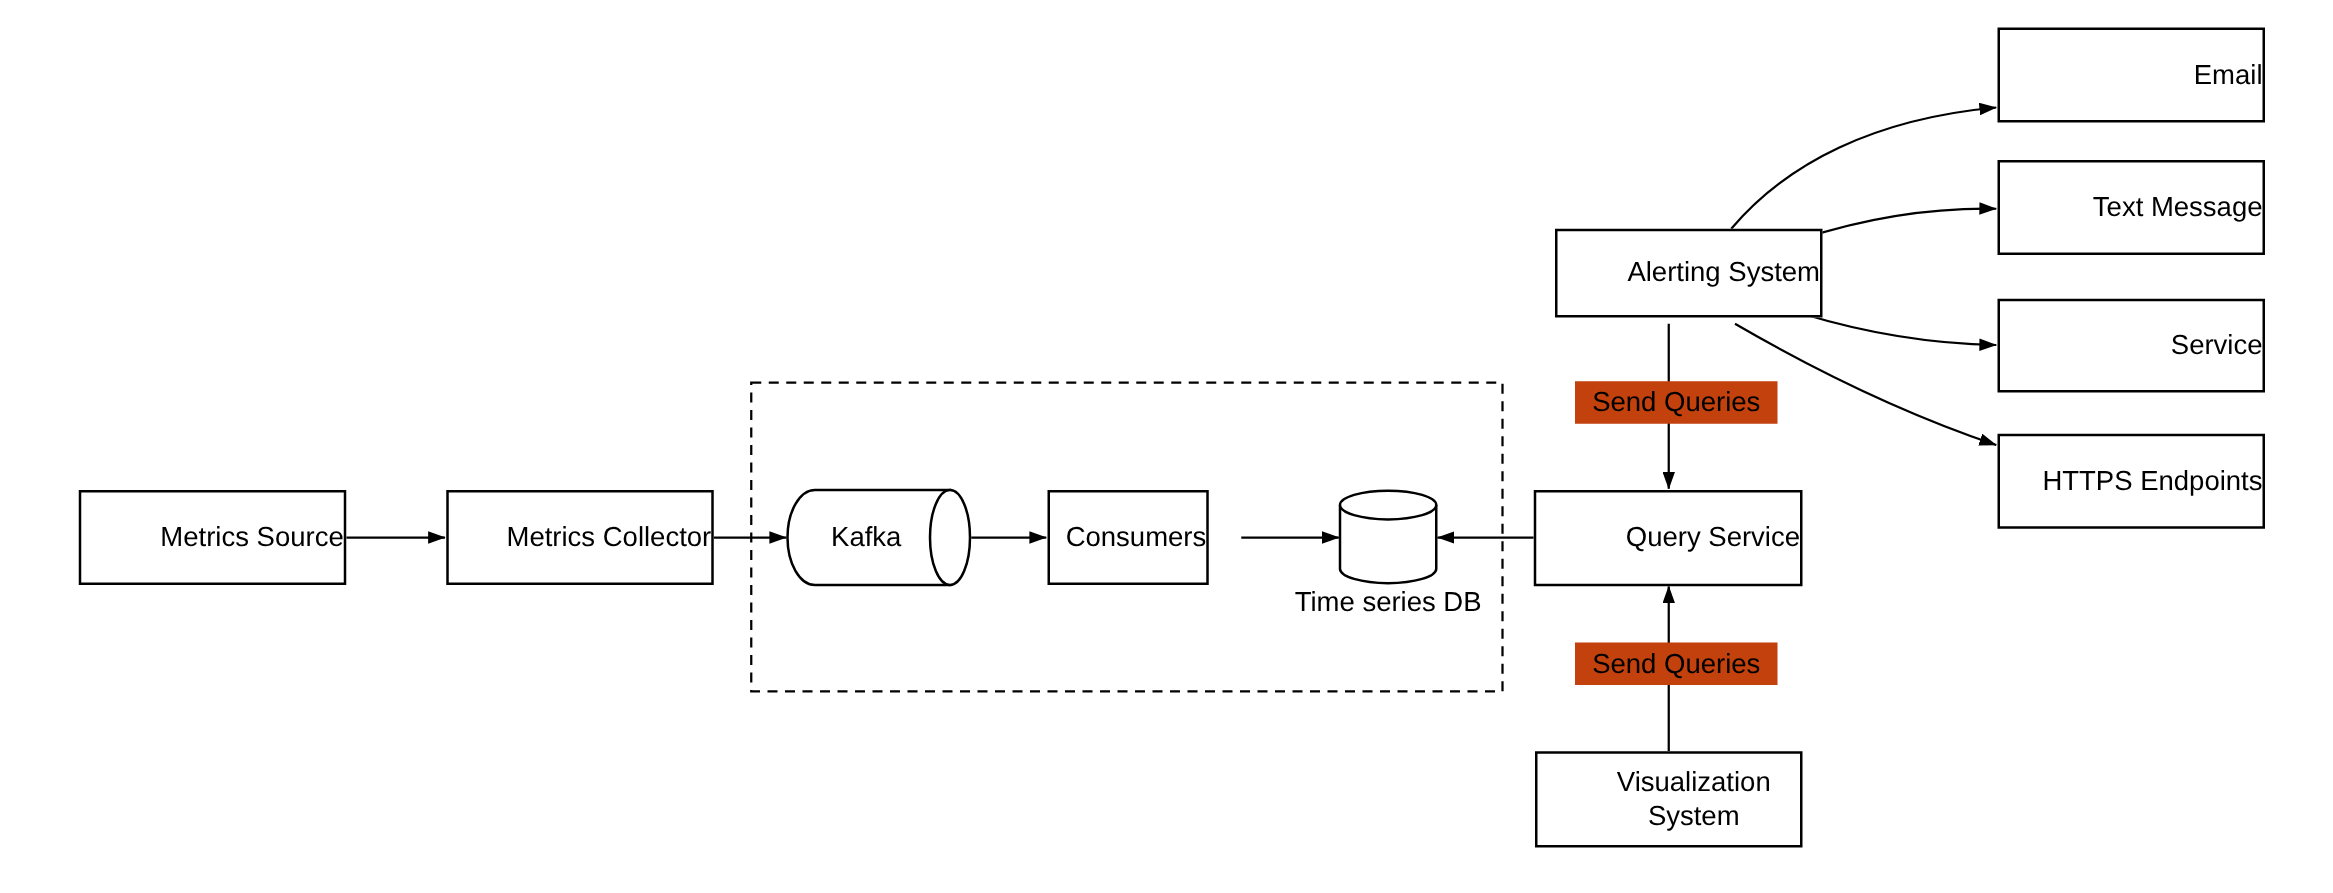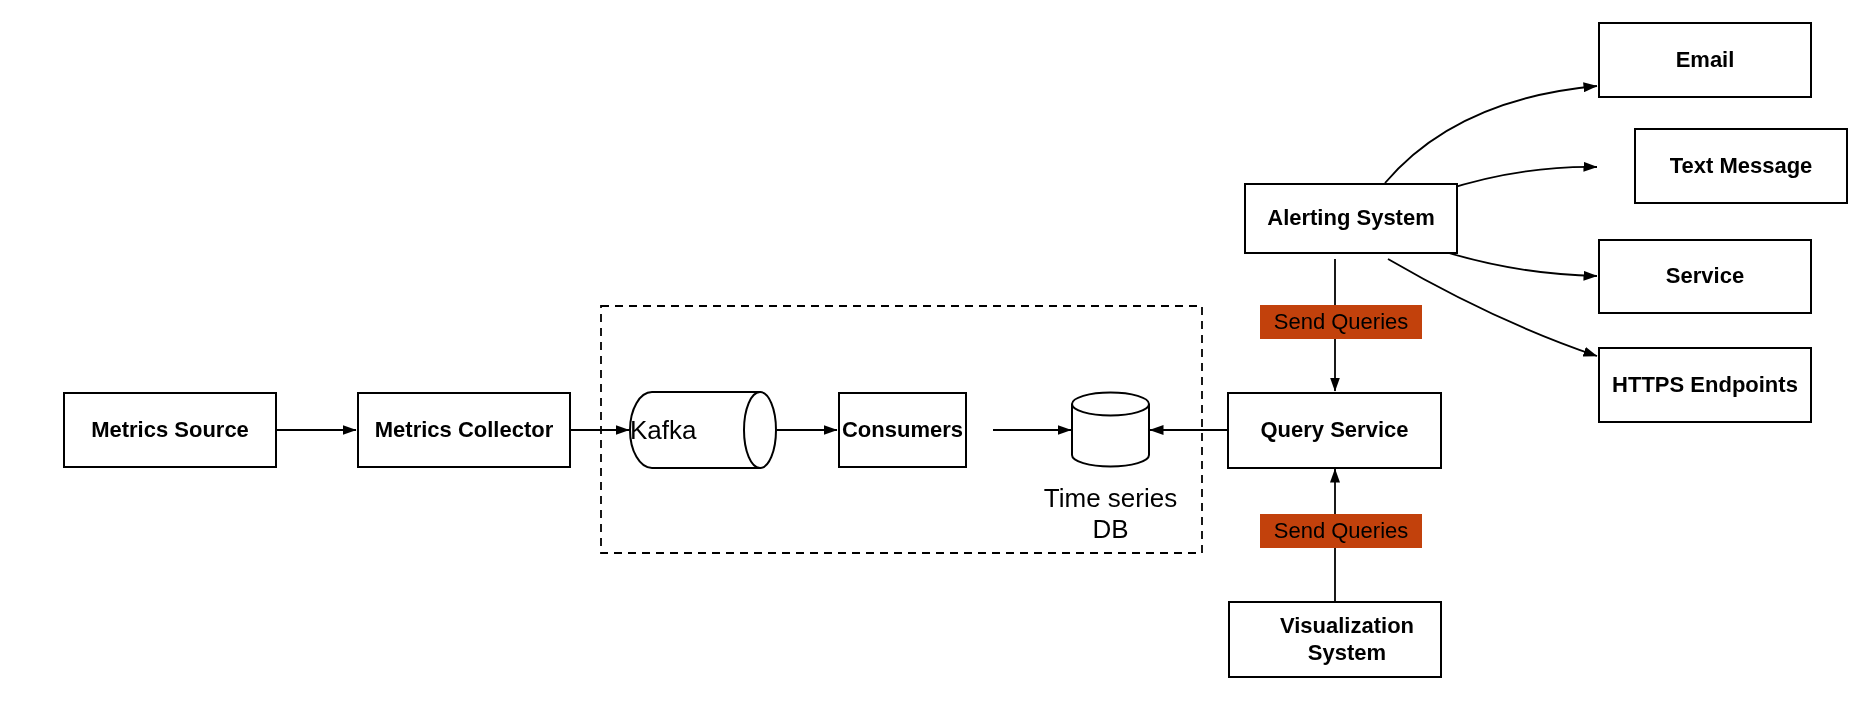--- a/index.html
+++ b/index.html
@@ -13,33 +13,32 @@
     overflow: hidden;
   }
   #wires { position: absolute; left: 0; top: 0; z-index: 0; }
   .node {
     position: absolute;
     box-sizing: border-box;
     border: 2px solid #000000;
     background: #ffffff;
     display: flex;
     align-items: center;
-    justify-content: center;
+    justify-content: flex-end;
     font-size: 22px;
     line-height: 1.2;
     text-align: center;
     z-index: 1;
-    font-weight: bold;
   }
   .shape-label {
     position: absolute;
     display: flex;
     align-items: center;
-    justify-content: flex-start;
-    font-size: 26px;
+    justify-content: center;
+    font-size: 22px;
     text-align: center;
     z-index: 1;
     background: transparent;
   }
   .edge-label {
     position: absolute;
     display: flex;
     align-items: center;
     justify-content: center;
     font-size: 22px;
@@ -113,37 +112,37 @@
   </div>
 
   <div class="node" style="left:1228px; top:601px; width:214px; height:77px;padding-left:24px;">
     <span class="wrap-160">Visualization System</span>
   </div>
 
   <div class="node" style="left:1598px; top:22px; width:214px; height:76px;">
     <span>Email</span>
   </div>
 
-  <div class="node" style="left:1598px; top:128px; width:214px; height:76px;margin-left:36px;">
+  <div class="node" style="left:1598px; top:128px; width:214px; height:76px;">
     <span>Text Message</span>
   </div>
 
   <div class="node" style="left:1598px; top:239px; width:214px; height:75px;">
     <span>Service</span>
   </div>
 
   <div class="node" style="left:1598px; top:347px; width:214px; height:76px;">
     <span>HTTPS Endpoints</span>
   </div>
 
   <div class="shape-label" style="left:630px; top:392px; width:126px; height:76px;">
     <span>Kafka</span>
   </div>
 
-  <div class="shape-label" style="left:1030px; top:468px; width:161px; height:28px;margin-top:32px;">
+  <div class="shape-label" style="left:1030px; top:468px; width:161px; height:28px;">
     <span>Time series DB</span>
   </div>
 
   <div class="edge-label" style="left:1260px; top:305px; width:150px;">
     <span>Send Queries</span>
   </div>
 
   <div class="edge-label" style="left:1260px; top:514px; width:150px;">
     <span>Send Queries</span>
   </div>

